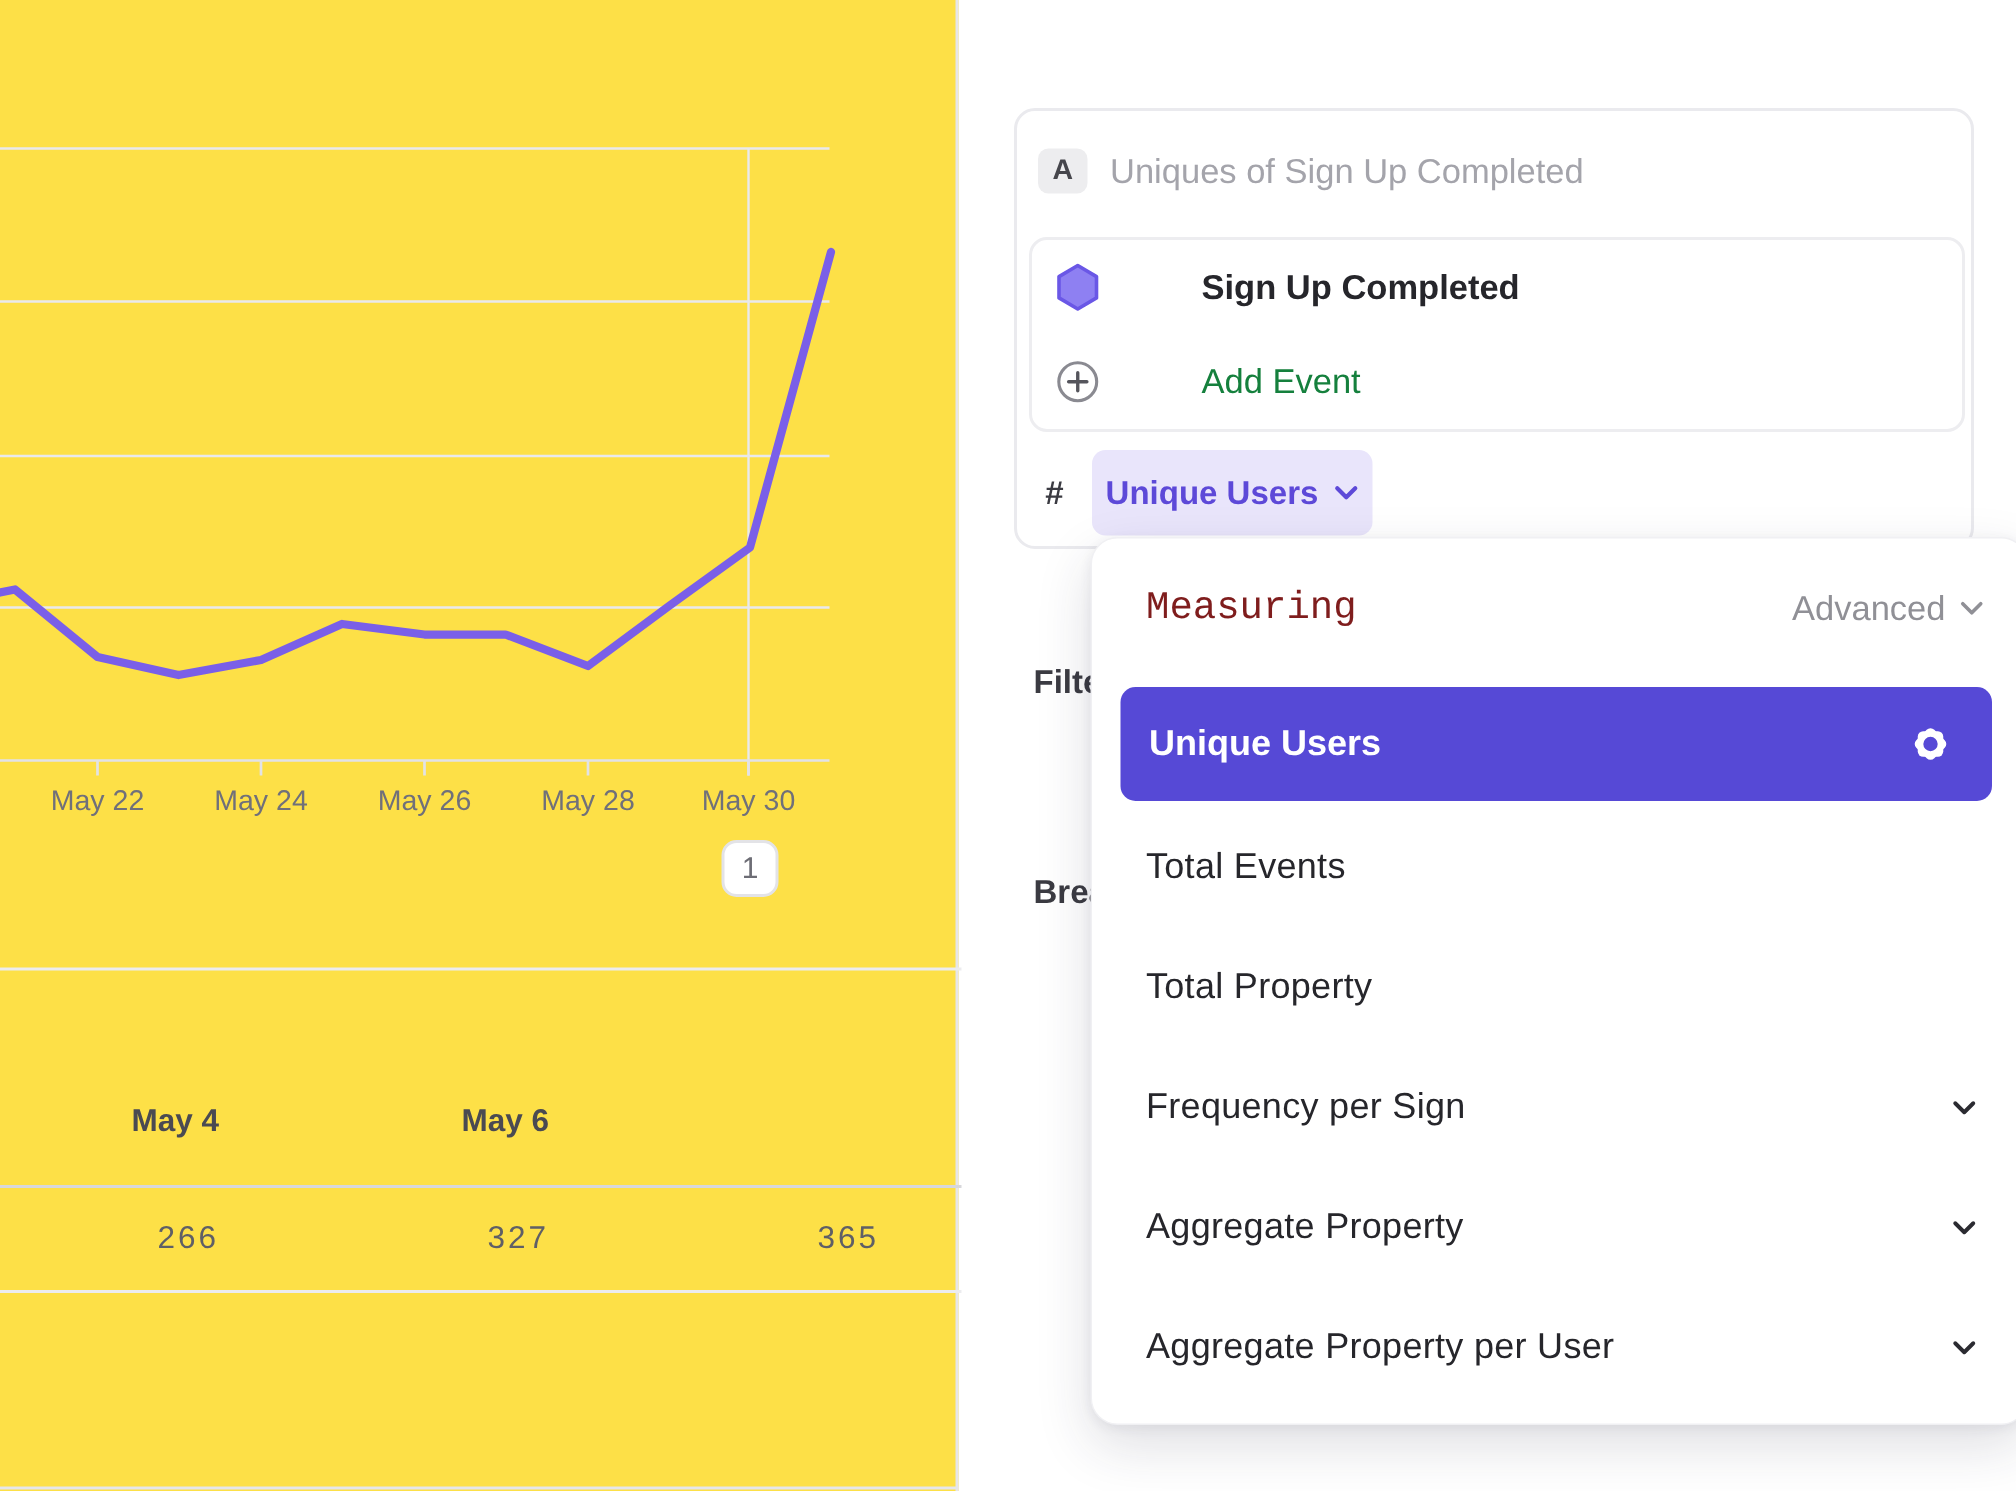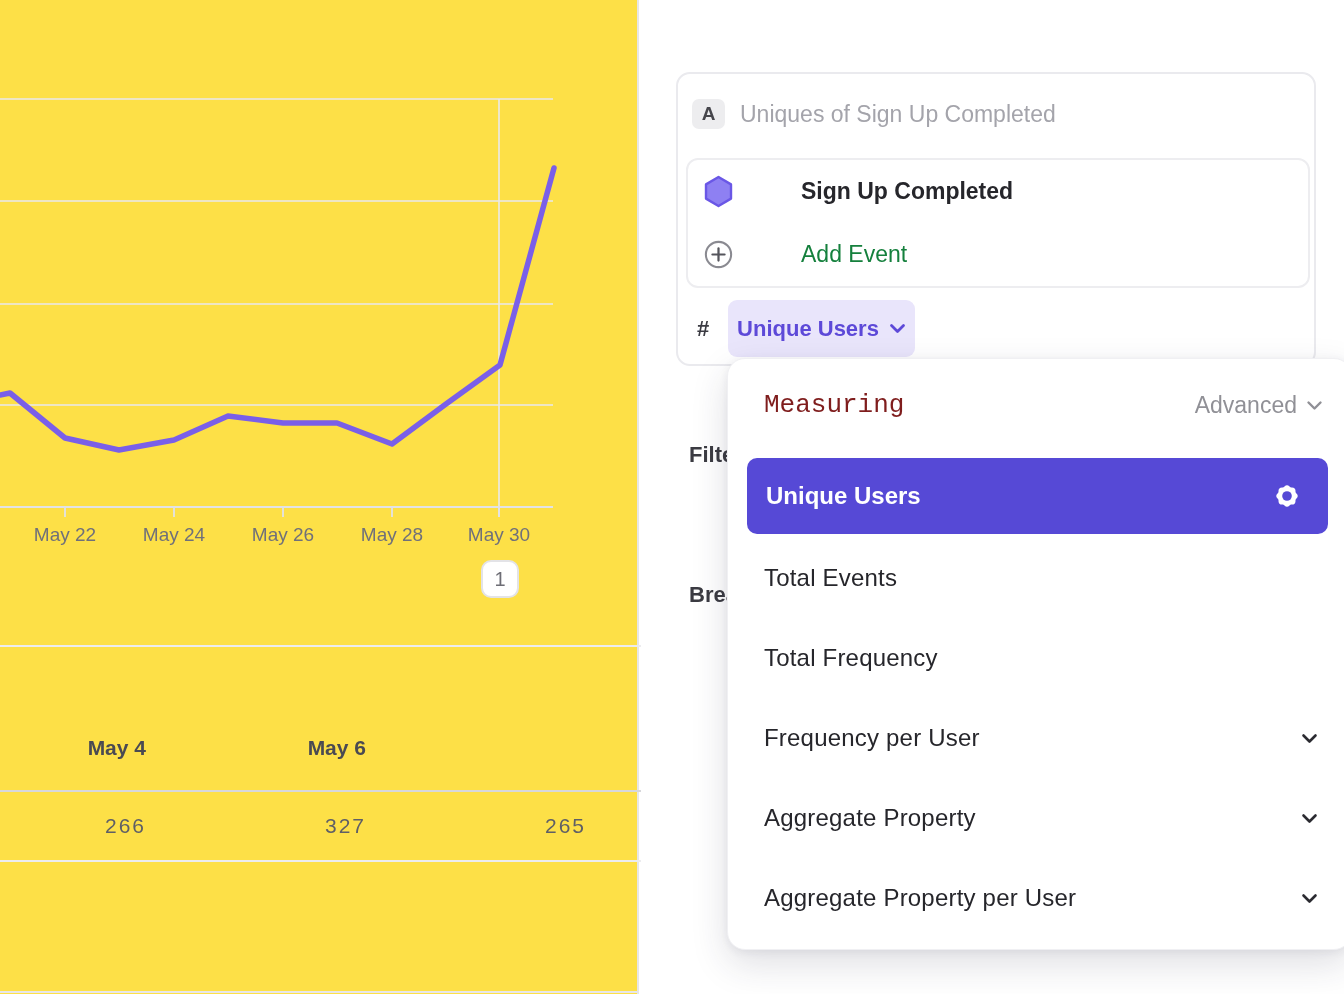--- a/index.html
+++ b/index.html
@@ -108,21 +108,21 @@
     <div class="page-badge">1</div>
 
     <div class="mini-table">
       <div class="mt-row mt-head" id="table-head">
           <div class="mt-cell">May 4</div>
           <div class="mt-cell">May 6</div>
         </div>
       <div class="mt-row mt-vals" id="table-vals">
           <div class="mt-cell">266</div>
           <div class="mt-cell">327</div>
-          <div class="mt-cell">265</div>
+          <div class="mt-cell">365</div>
         </div>
     </div>
     <div class="left-bottom-line"></div>
   </div>
 
   <div class="right-panel">
 
     <div class="query-card">
       <div class="qc-header">
         <div class="a-badge">A</div>
@@ -190,24 +190,24 @@
             <circle cx="16" cy="16" r="4.8" fill="#5649d6"></circle>
           </svg>
         </span>
       </div>
 
       <div class="dd-menu" id="dd-menu">
           <div class="dd-item">
             <span class="label">Total Events</span>
           </div>
           <div class="dd-item">
-            <span class="label">Total Frequency</span>
-          </div>
-          <div class="dd-item">
-            <span class="label">Frequency per User</span>
+            <span class="label">Total Property</span>
+          </div>
+          <div class="dd-item">
+            <span class="label">Frequency per Sign</span>
             <span style="display: flex;">
               <svg width="17" height="11" viewBox="0 0 17 11">
                 <path d="M2.5 2.5 L8.5 8.5 L14.5 2.5" fill="none" stroke="#2b2b31" stroke-width="2.6" stroke-linecap="round" stroke-linejoin="round"></path>
               </svg>
             </span>
           </div>
           <div class="dd-item">
             <span class="label">Aggregate Property</span>
             <span style="display: flex;">
               <svg width="17" height="11" viewBox="0 0 17 11">

